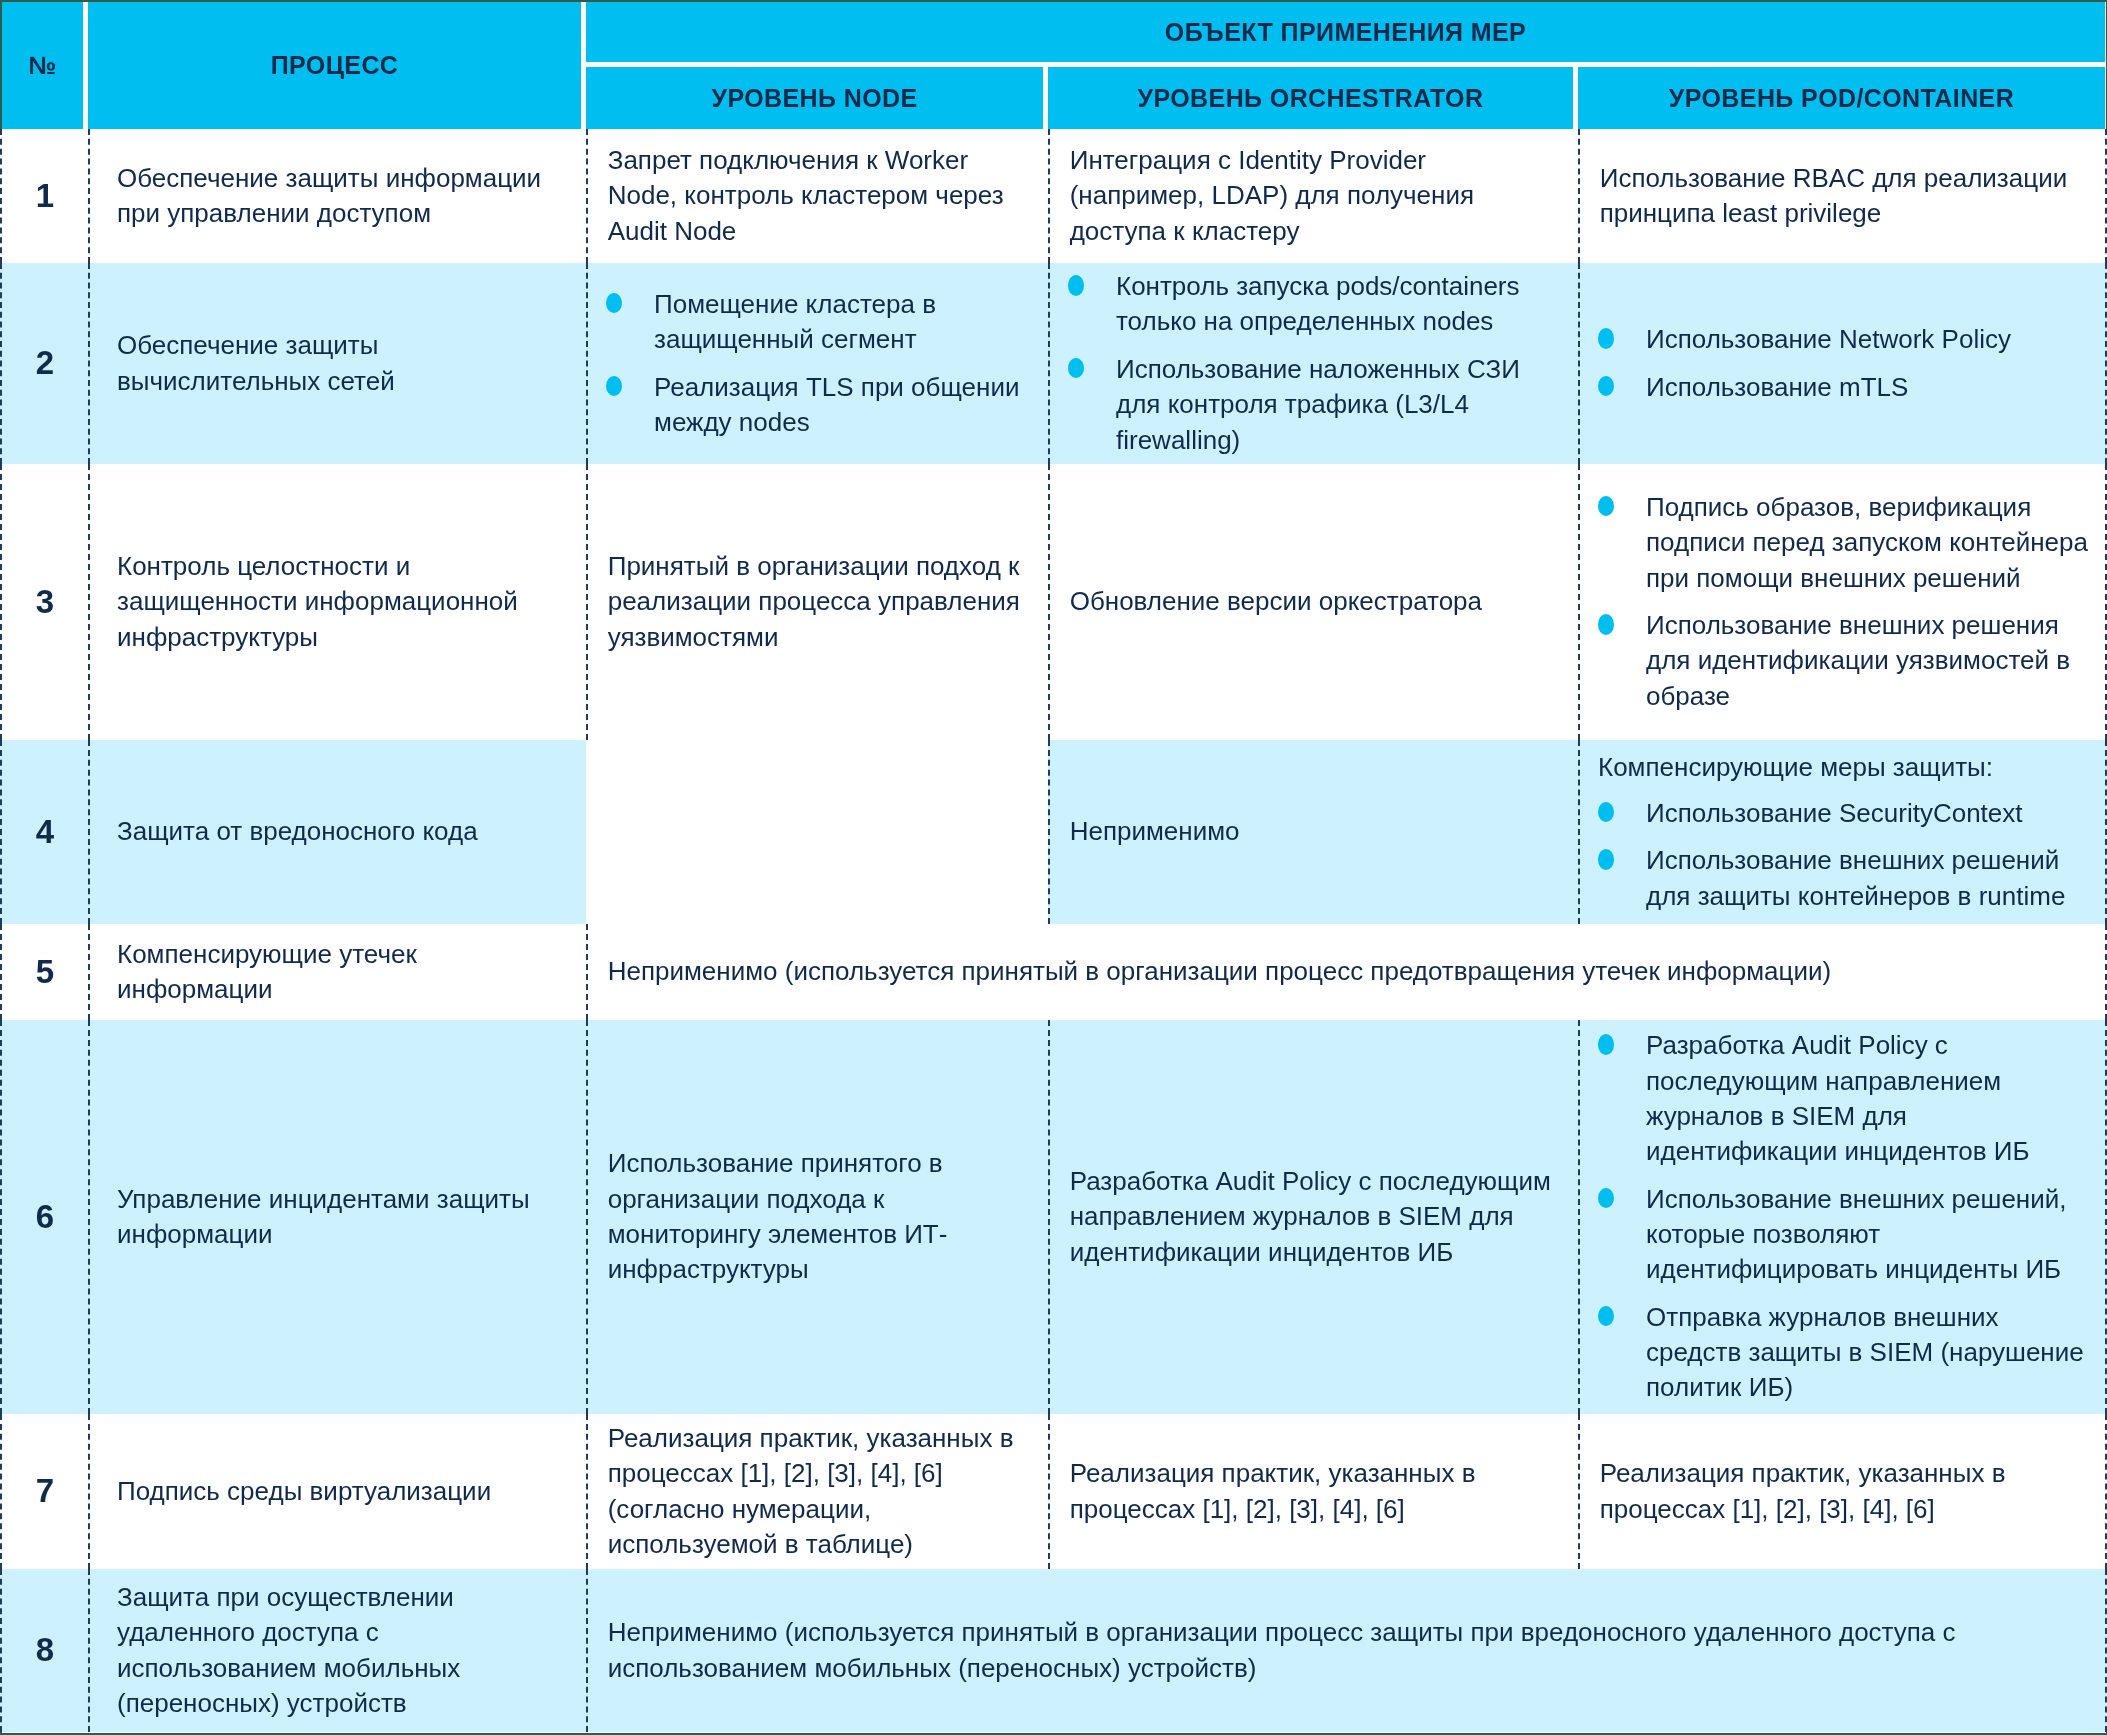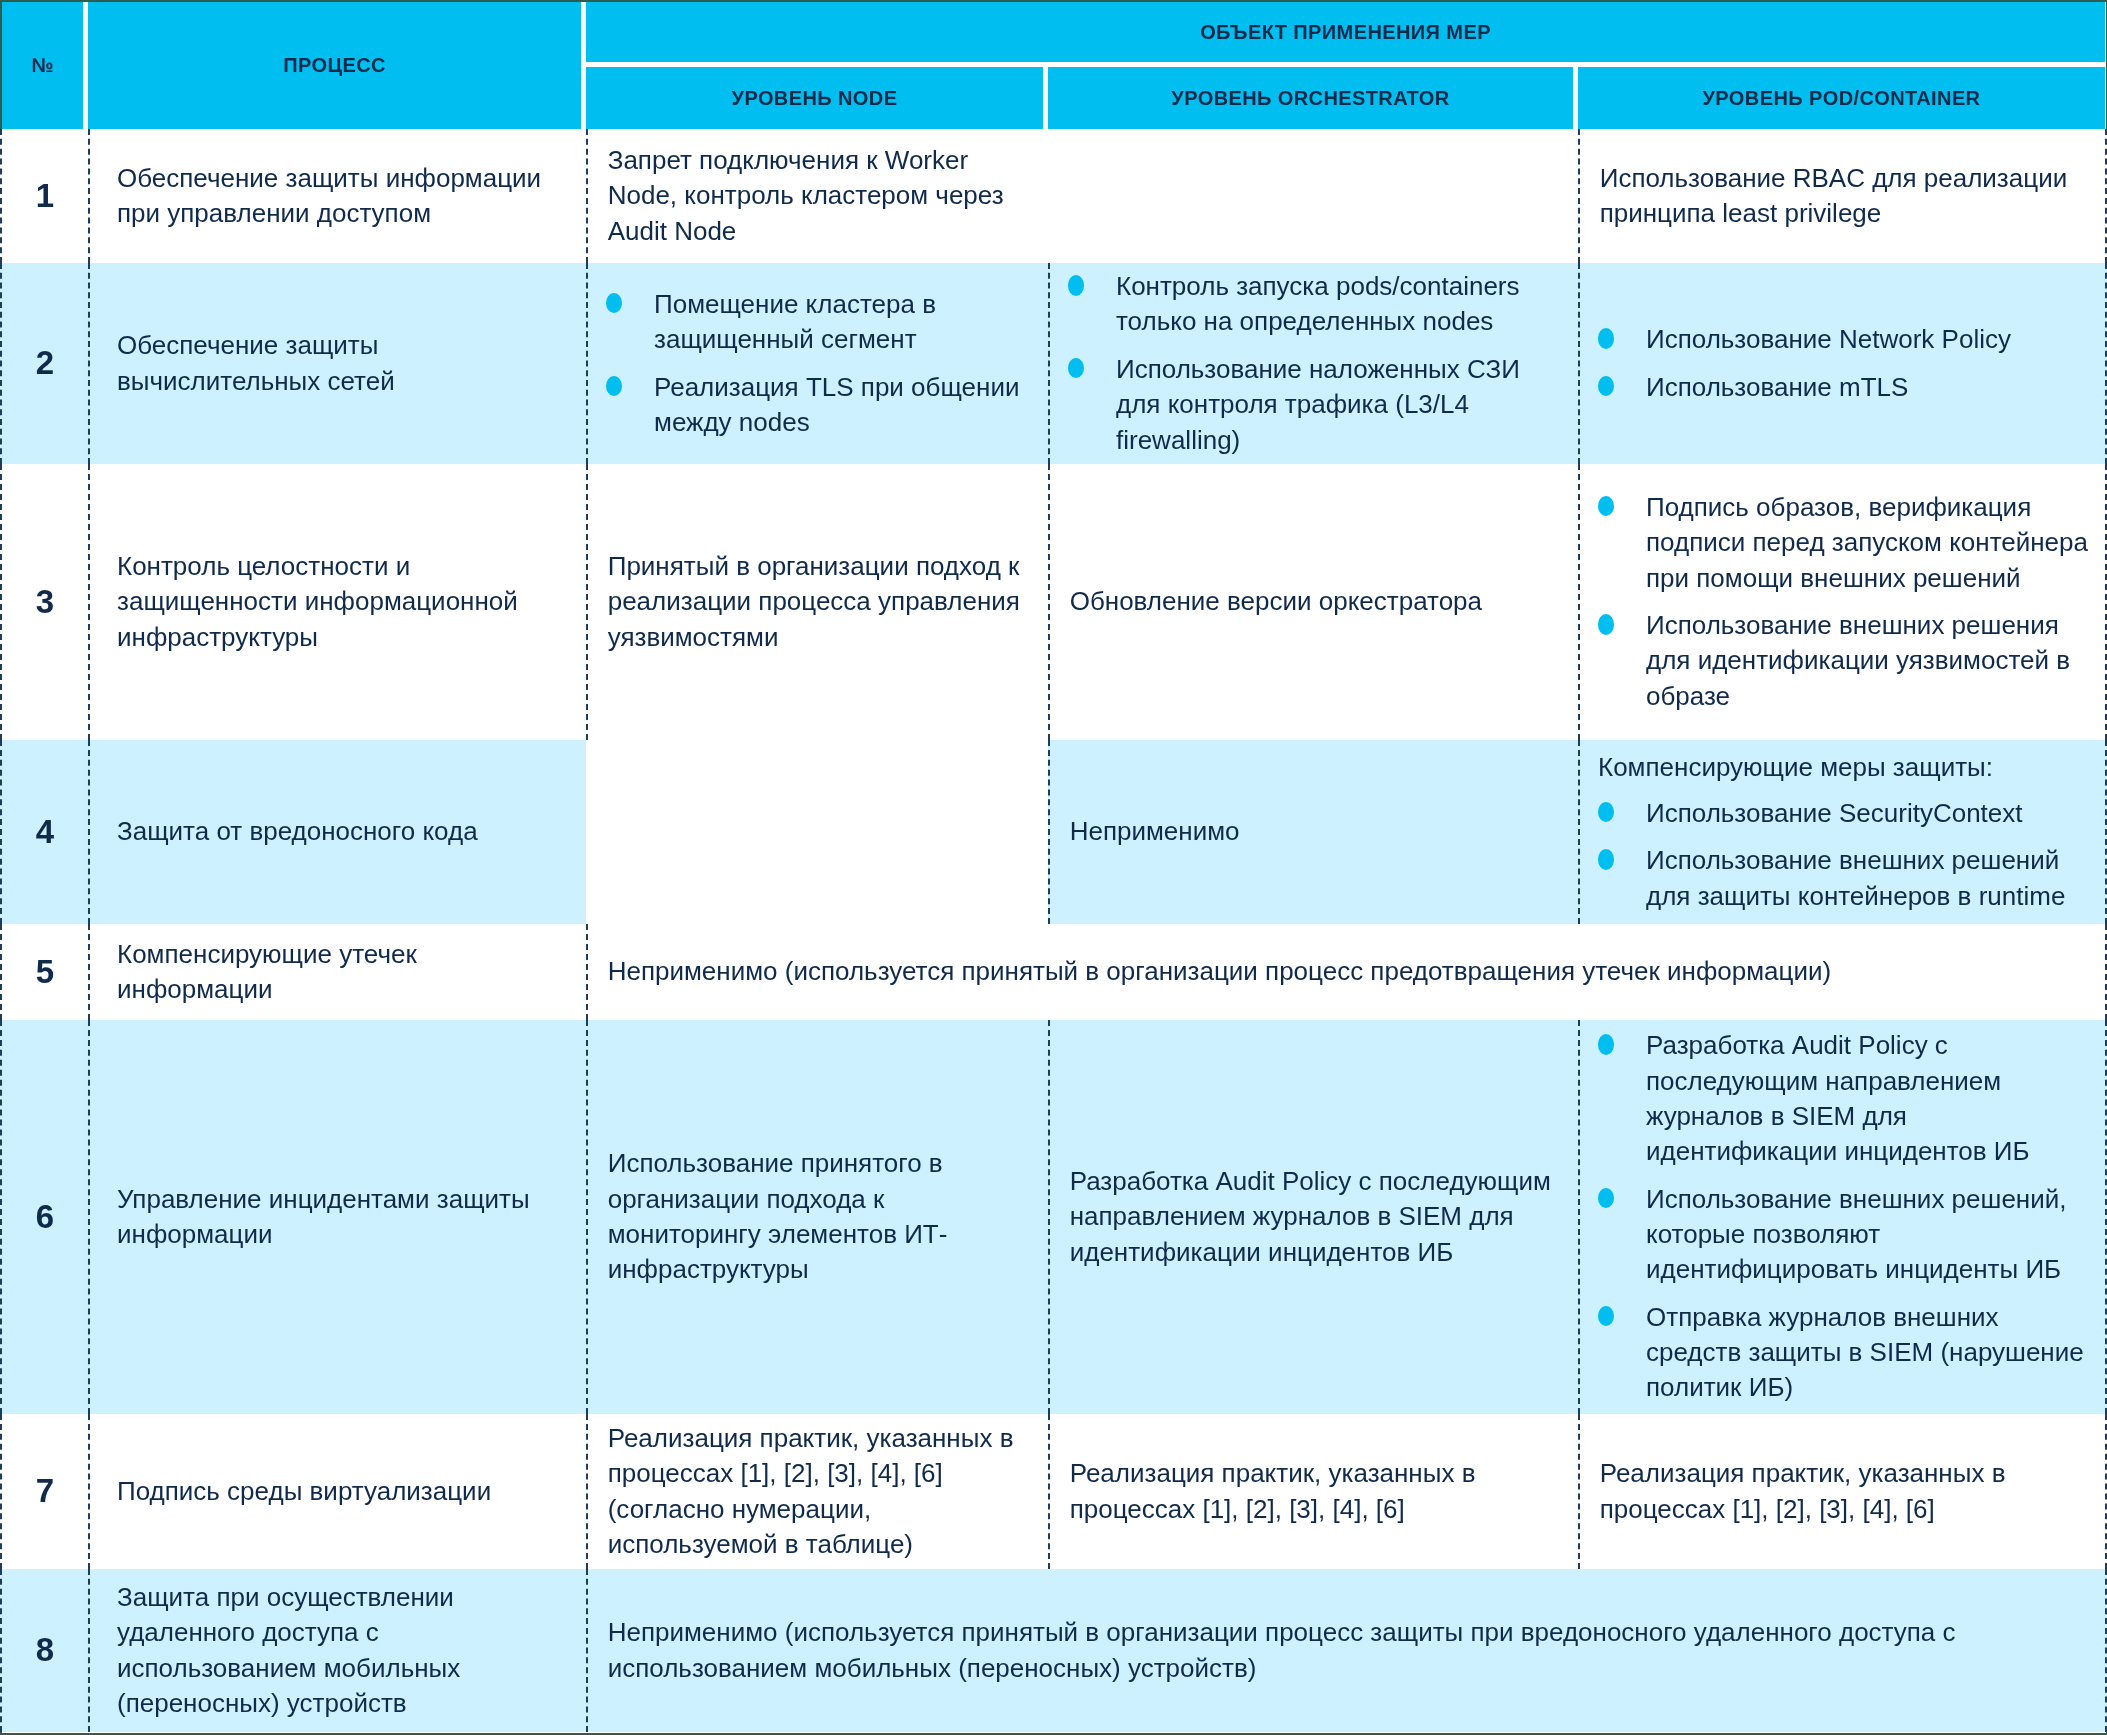--- a/index.html
+++ b/index.html
@@ -7,21 +7,21 @@
   .frame{
     width:2108px;height:1735px;box-sizing:border-box;
     border:2.3px solid #2e5c4d;background:#ffffff;
     display:grid;
     grid-template-columns:86px 498px 462px 530px 527px;
     grid-template-rows:65px 62px 134px 201px 276px 184px 96px 394px 155px 163px;
   }
   .cell{box-sizing:border-box;display:flex;align-items:center;}
   
   .hd{background:#00bff0;justify-content:center;text-align:center;
-      font-weight:bold;font-size:20px;letter-spacing:0.4px;}
+      font-weight:bold;font-size:25px;letter-spacing:0.4px;}
   .hd.wr{border-right:5.3px solid #ffffff;}
   .hd.wb{border-bottom:5.3px solid #ffffff;}
   
   .c1{grid-column:1}.c2{grid-column:2}.c3{grid-column:3}.c4{grid-column:4}.c5{grid-column:5}
   .span35{grid-column:3/6}
   .hr1{grid-row:1}.hr2{grid-row:2}.hrall{grid-row:1/3}
   .r1{grid-row:3}.r2{grid-row:4}.r3{grid-row:5}.r4{grid-row:6}
   .r5{grid-row:7}.r6{grid-row:8}.r7{grid-row:9}.r8{grid-row:10}
   
   .bd{font-size:26px;line-height:1.36;background:#ffffff;}
@@ -51,20 +51,23 @@
   <div class="cell hd hr2 c4 wr">УРОВЕНЬ ORCHESTRATOR</div>
   <div class="cell hd hr2 c5">УРОВЕНЬ POD/CONTAINER</div>
 
   <div class="cell bd num r1 c1 edgeL">1</div>
   <div class="cell bd r1 c2 dashL">
       <div class="txt">Обеспечение защиты информации при управлении доступом</div>
     </div>
   <div class="cell bd r1 c3 dashL">
       <div class="meas">Запрет подключения к Worker Node, контроль кластером через Audit Node</div>
     </div>
+  <div class="cell bd r1 c4 dashL">
+      <div class="meas">Интеграция с Identity Provider (например, LDAP) для получения доступа к кластеру</div>
+    </div>
   <div class="cell bd r1 c5 dashL edgeR">
       <div class="meas">Использование RBAC для реализации принципа least privilege</div>
     </div>
 
   <div class="cell bd num alt r2 c1 edgeL">2</div>
   <div class="cell bd alt r2 c2 dashL">
       <div class="txt">Обеспечение защиты вычислительных сетей</div>
     </div>
   <div class="cell bd alt r2 c3 dashL">
     <div class="bullets">

